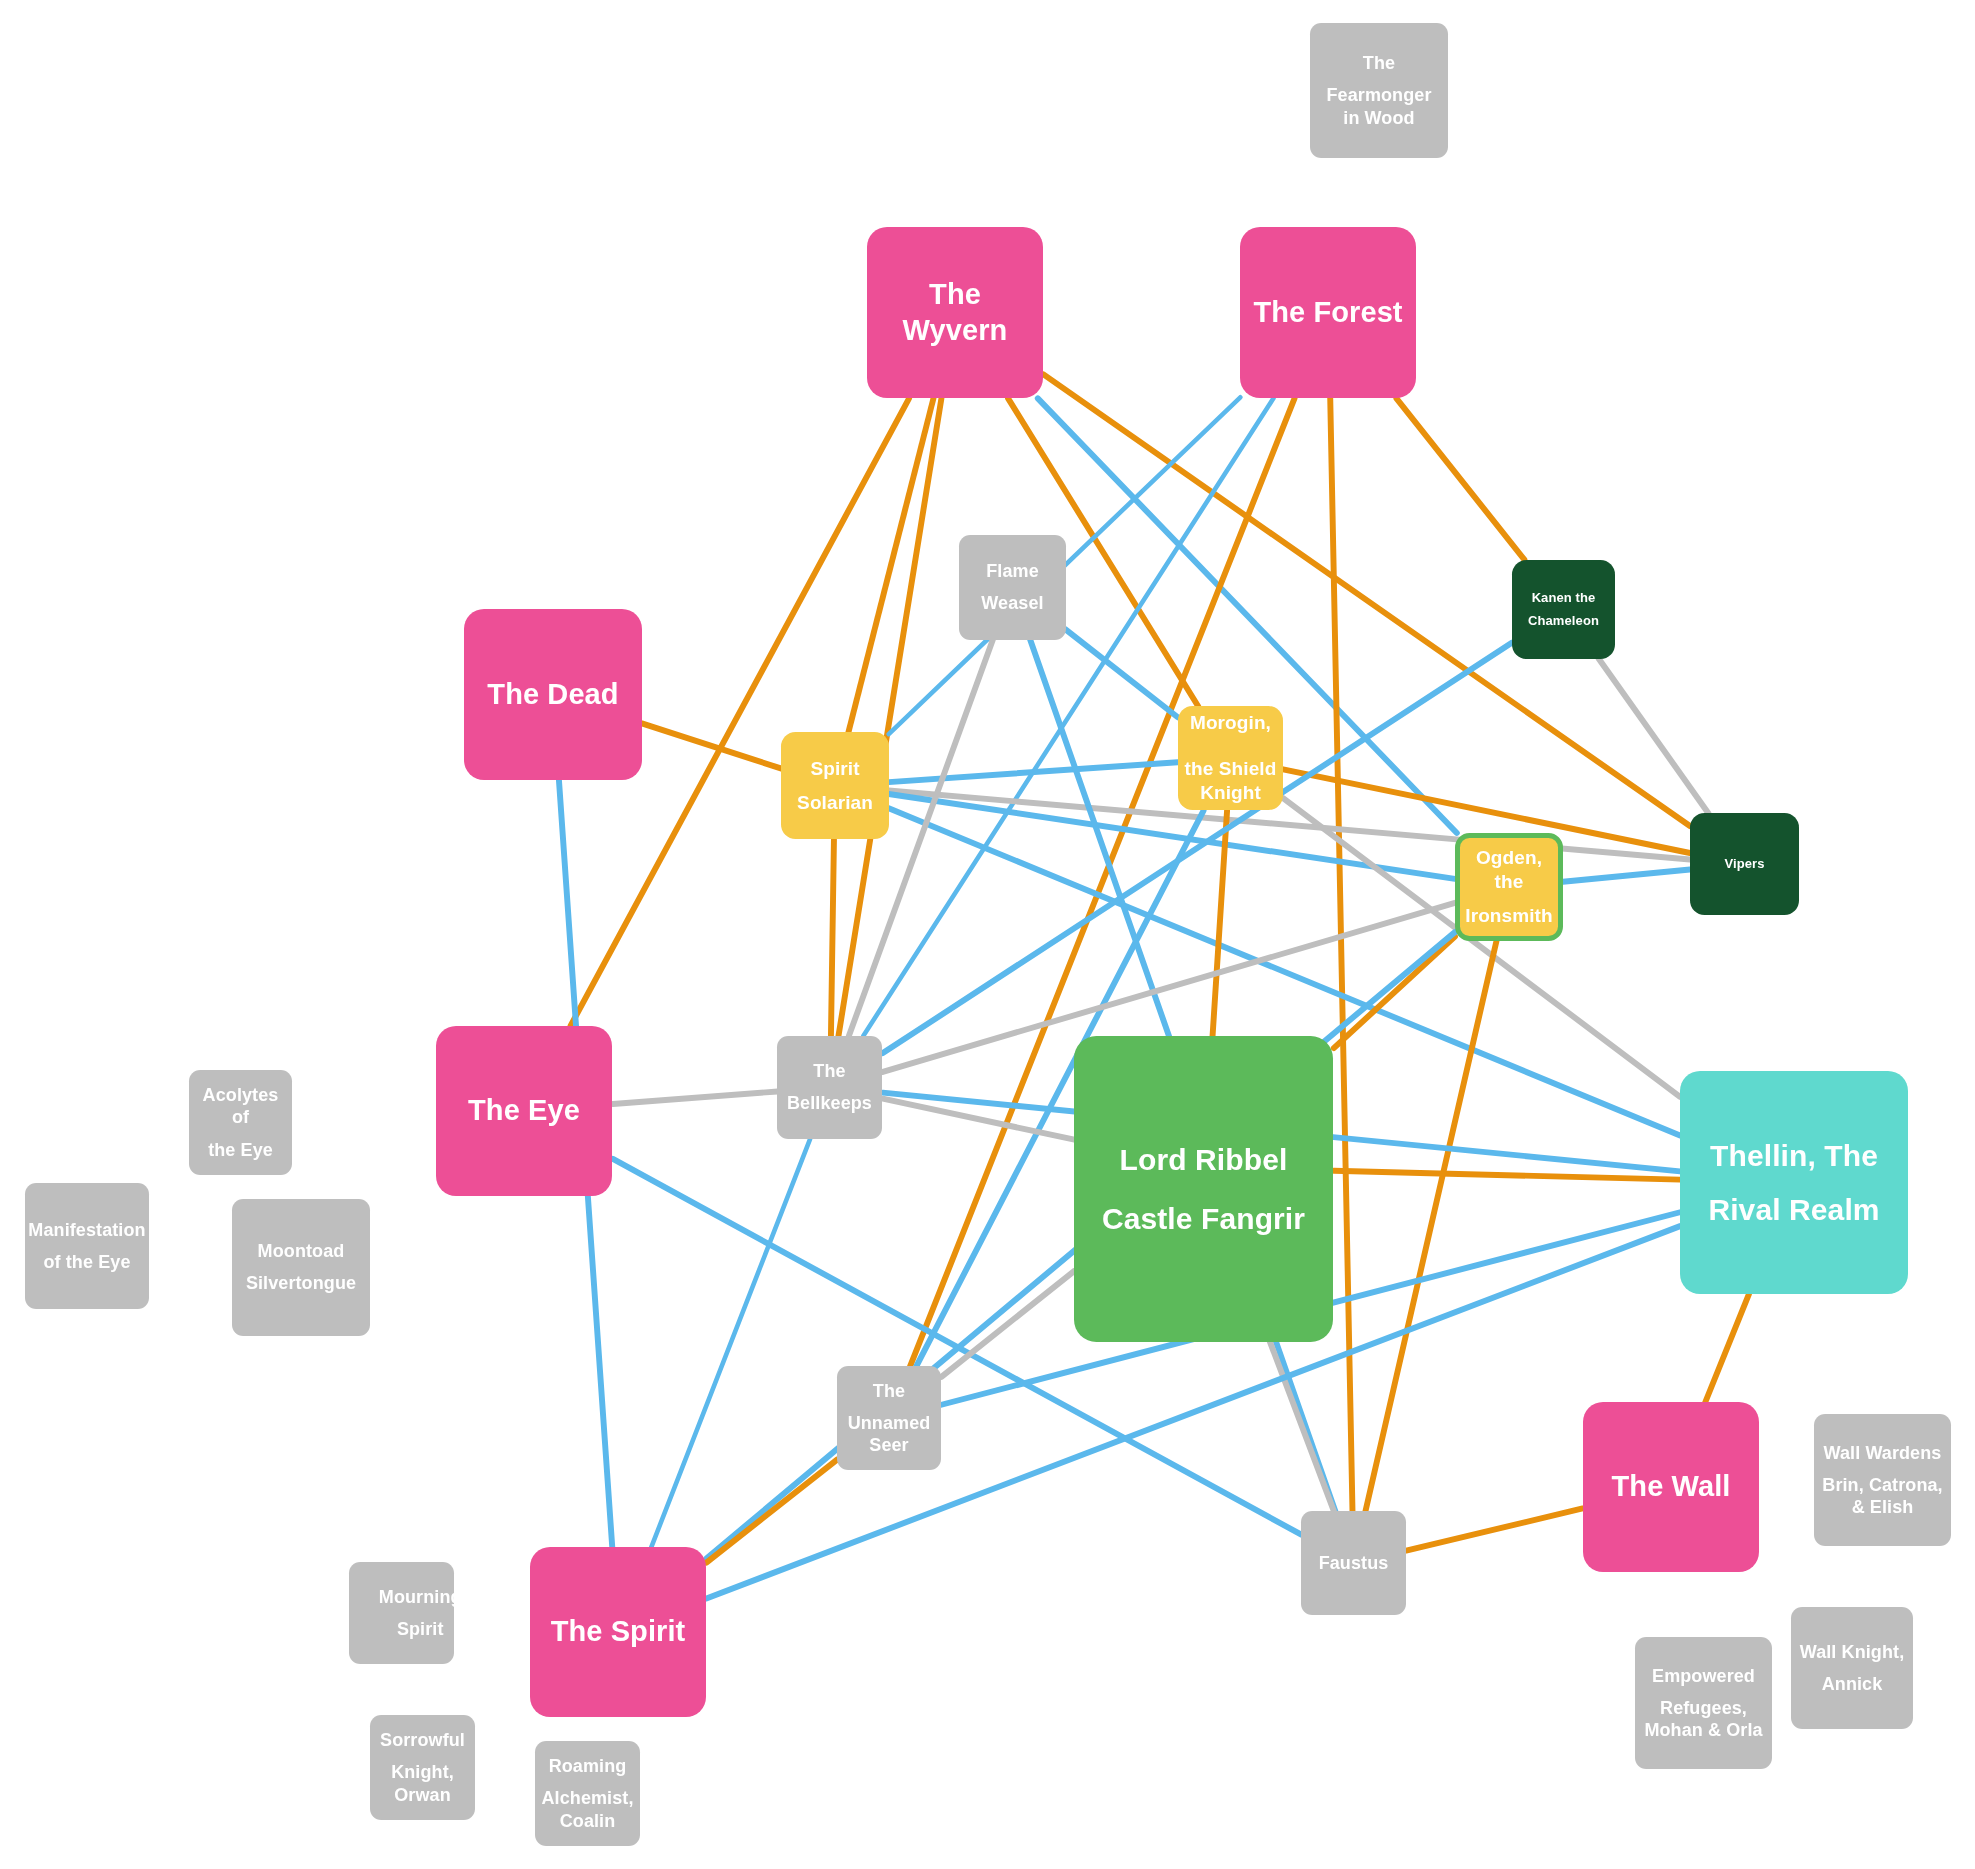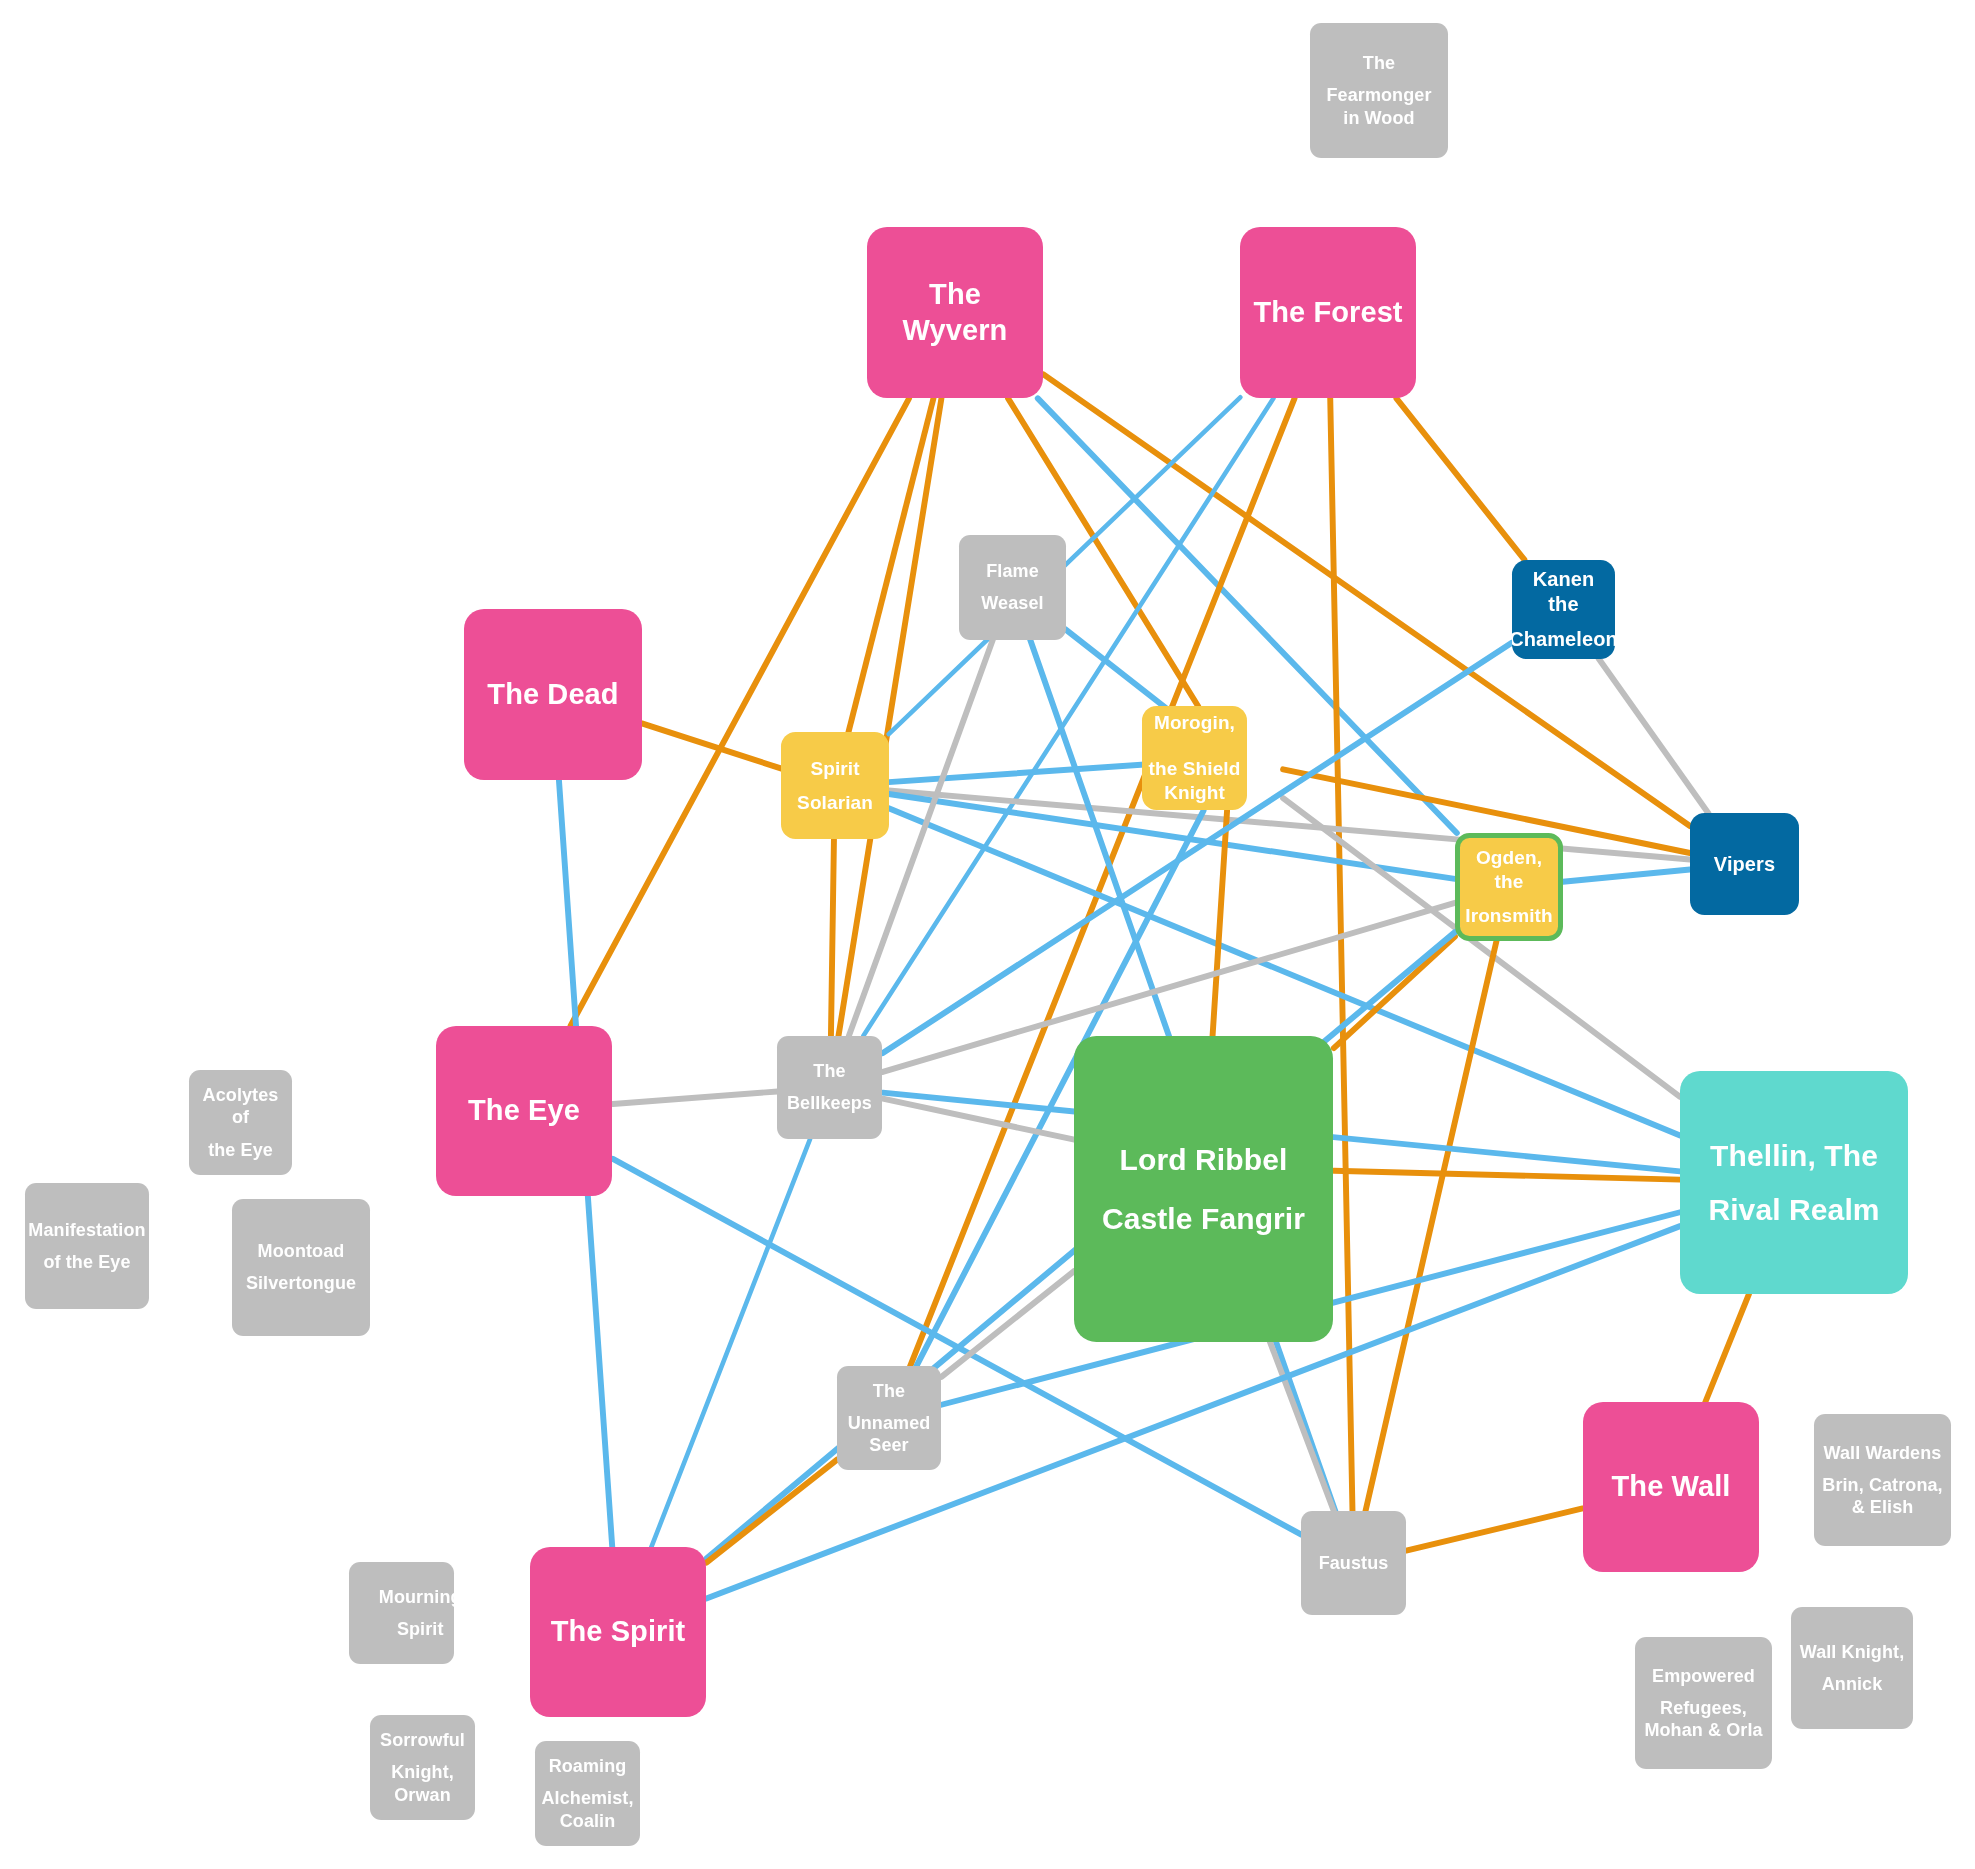--- a/index.html
+++ b/index.html
@@ -35,21 +35,21 @@
     text-align: center;
     color: #ffffff;
     font-weight: bold;
     line-height: 1.24;
     padding: 4px 6.6px;
     overflow: hidden;
     letter-spacing: 0.1px;
   }
   .node.minor   { background: #bebebe; font-size: 18px; border-radius: 11.2px; font-weight: bold; }
   .node.major   { background: #ed4f96; font-size: 29px; border-radius: 20px; }
-  .node.ally    { background: #0369a1; font-size: 20px; border-radius: 14.5px; }
+  .node.ally    { background: #14532d; font-size: 13px; border-radius: 14.5px; }
   .node.faction { background: #f7cb48; font-size: 19px; border-radius: 14.5px; }
   .node.rival   { background: #5fd9ce; font-size: 30px; border-radius: 20px; }
   .node.hub     { background: #5cba5a; font-size: 30px; border-radius: 22.4px; }
   .node.outlined { border: 5.3px solid #5cba5a; }
   .node .line2 { display: block; }
   .hub .line2 { margin-top: 0.72em; }
   .two-part .line2 { margin-top: 0.55em; }
 </style>
 </head>
 <body>
@@ -117,21 +117,21 @@
         <span class="line1">Flame</span>
         <span class="line2">Weasel</span>
       </div>
       <div class="node ally two-part" title="Kanen the Chameleon" style="left: 1512px; top: 560px; width: 103px; height: 99px;">
         <span class="line1">Kanen the</span>
         <span class="line2">Chameleon</span>
       </div>
       <div class="node major" title="The Dead" style="left: 464px; top: 609px; width: 178px; height: 171px;">
         <span class="line1">The Dead</span>
       </div>
-      <div class="node faction two-part" title="Morogin, the Shield Knight" style="left: 1142px; top: 706px; width: 105px; height: 104px; gap: 12px;">
+      <div class="node faction two-part" title="Morogin, the Shield Knight" style="left: 1178px; top: 706px; width: 105px; height: 104px; gap: 12px;">
         <span class="line1">Morogin,</span>
         <span class="line2">the Shield Knight</span>
       </div>
       <div class="node faction two-part" title="Knights Solarian" style="left: 781px; top: 732px; width: 108px; height: 107px;">
         <span class="line1">Spirit</span>
         <span class="line2">Solarian</span>
       </div>
       <div class="node faction outlined two-part" title="Ogden, the Ironsmith" style="left: 1455px; top: 833px; width: 108px; height: 108px;">
         <span class="line1">Ogden, the</span>
         <span class="line2">Ironsmith</span>

